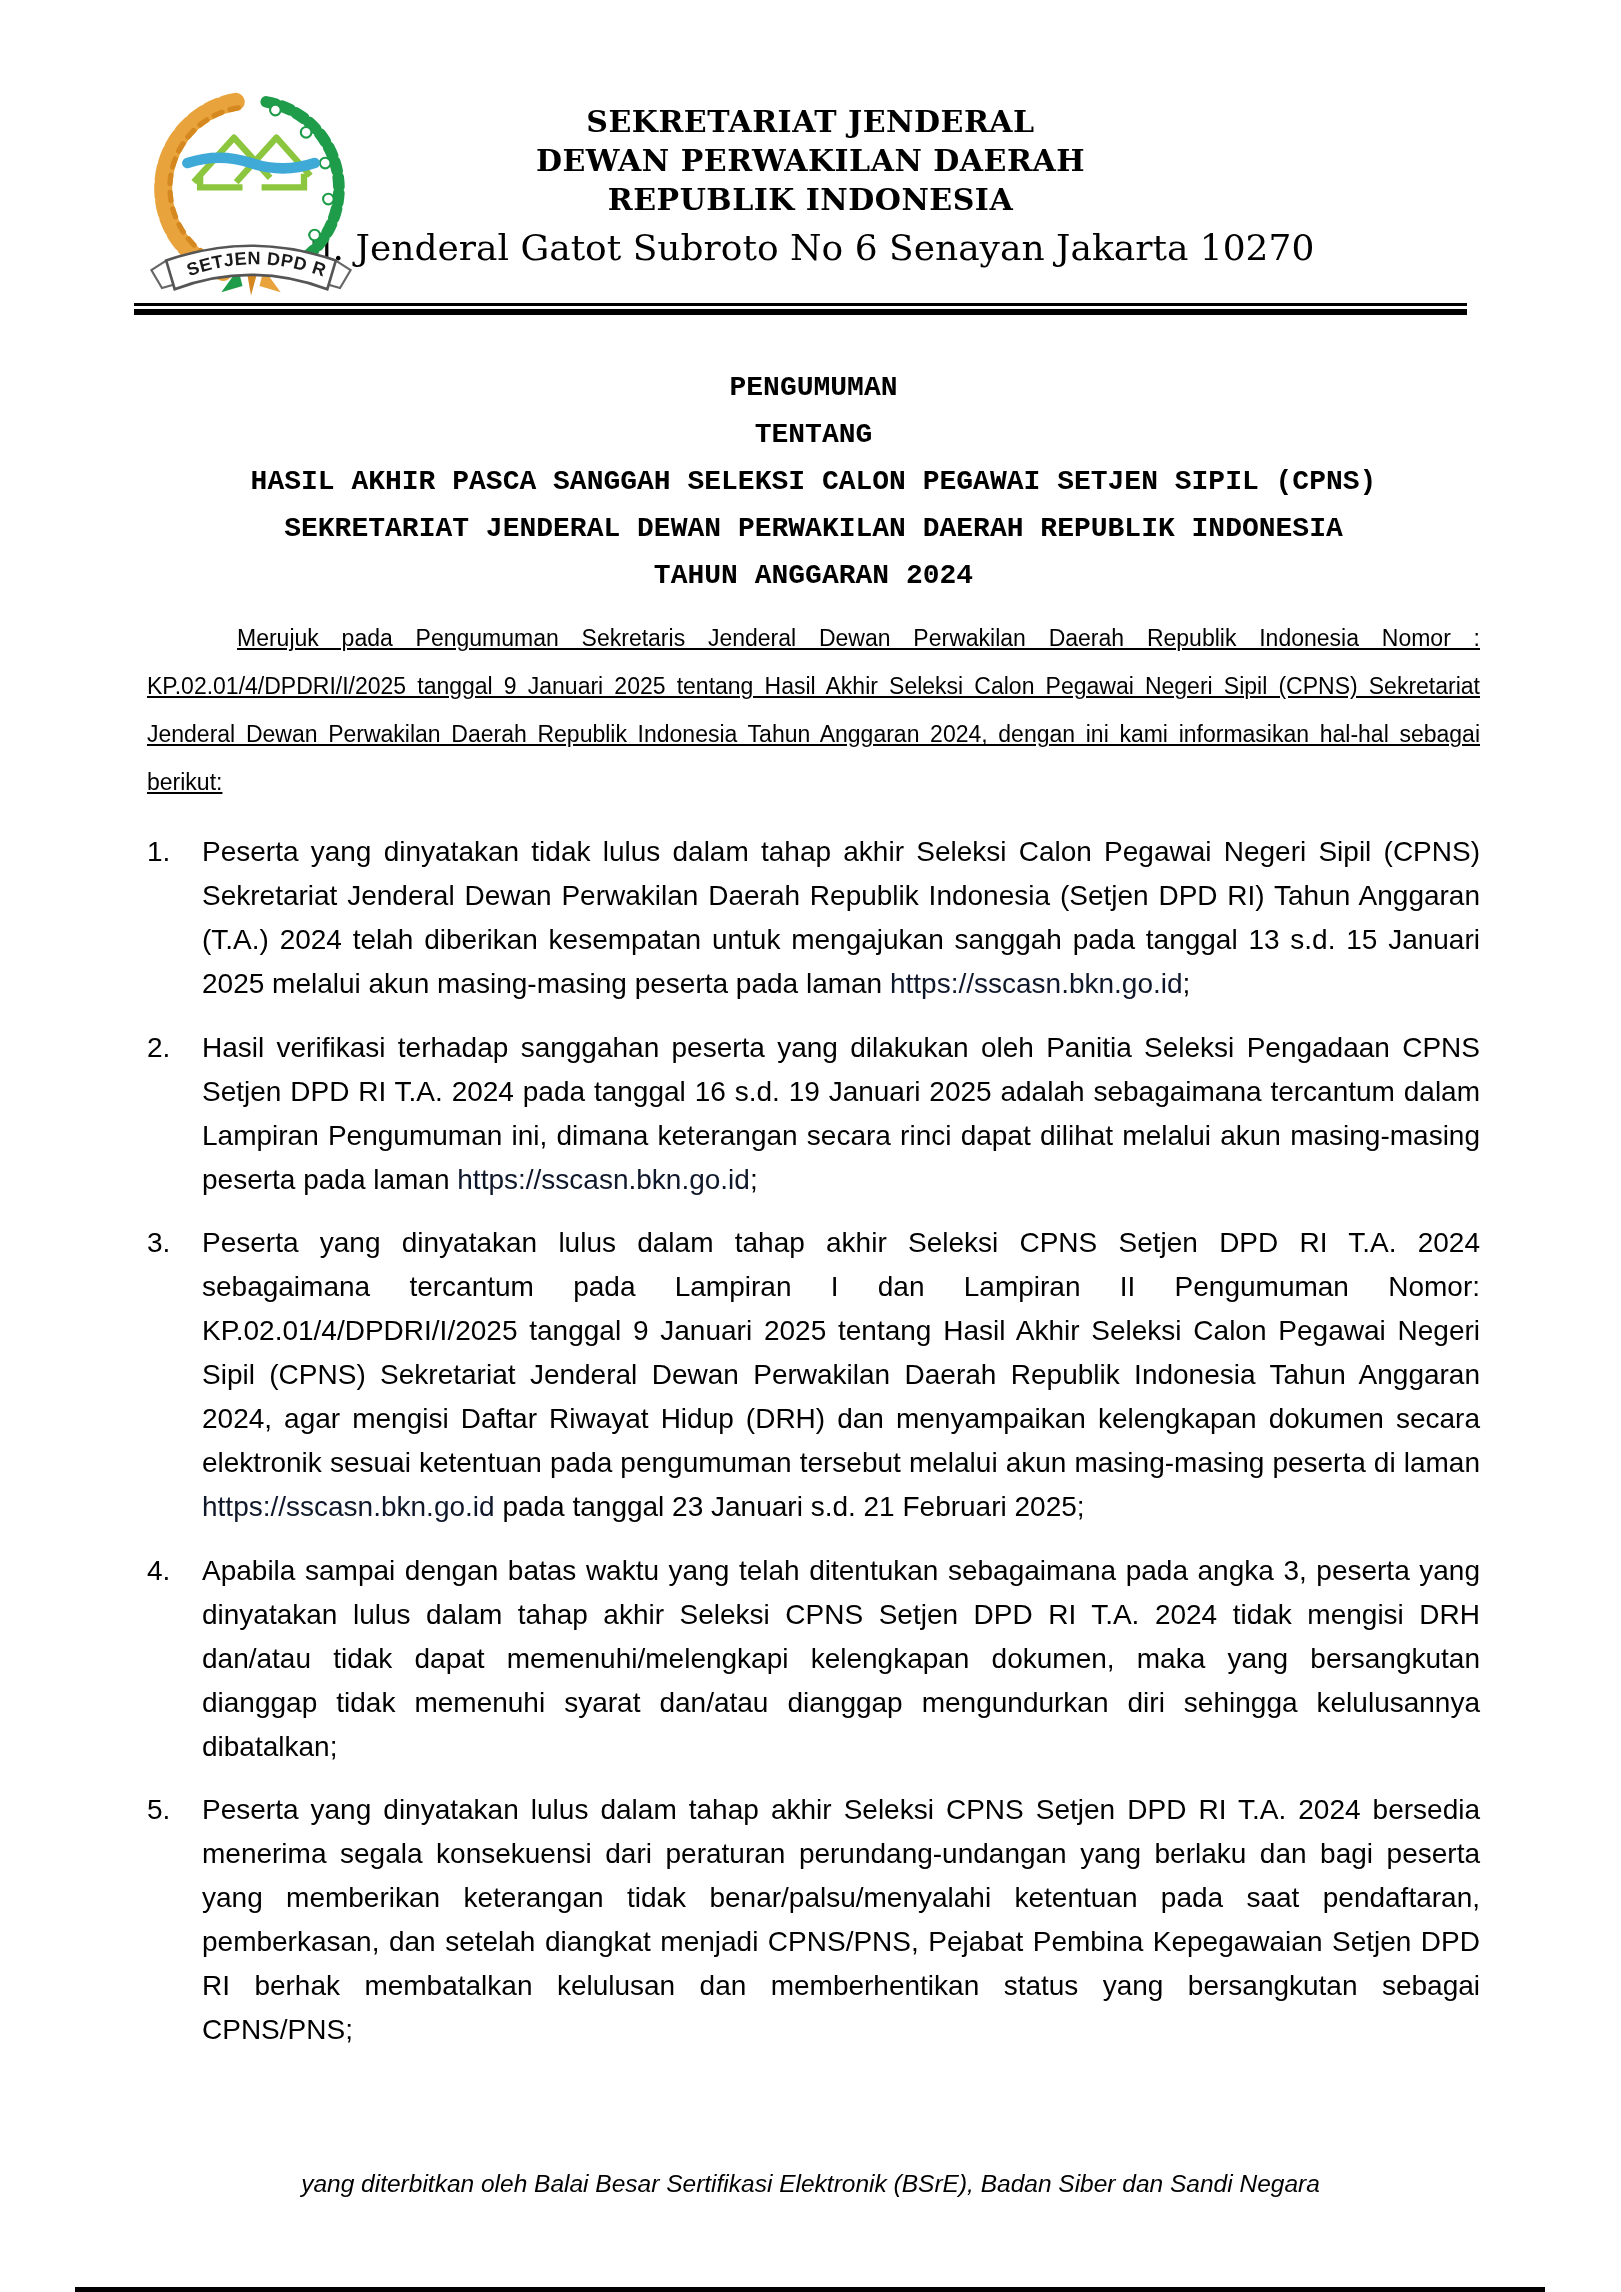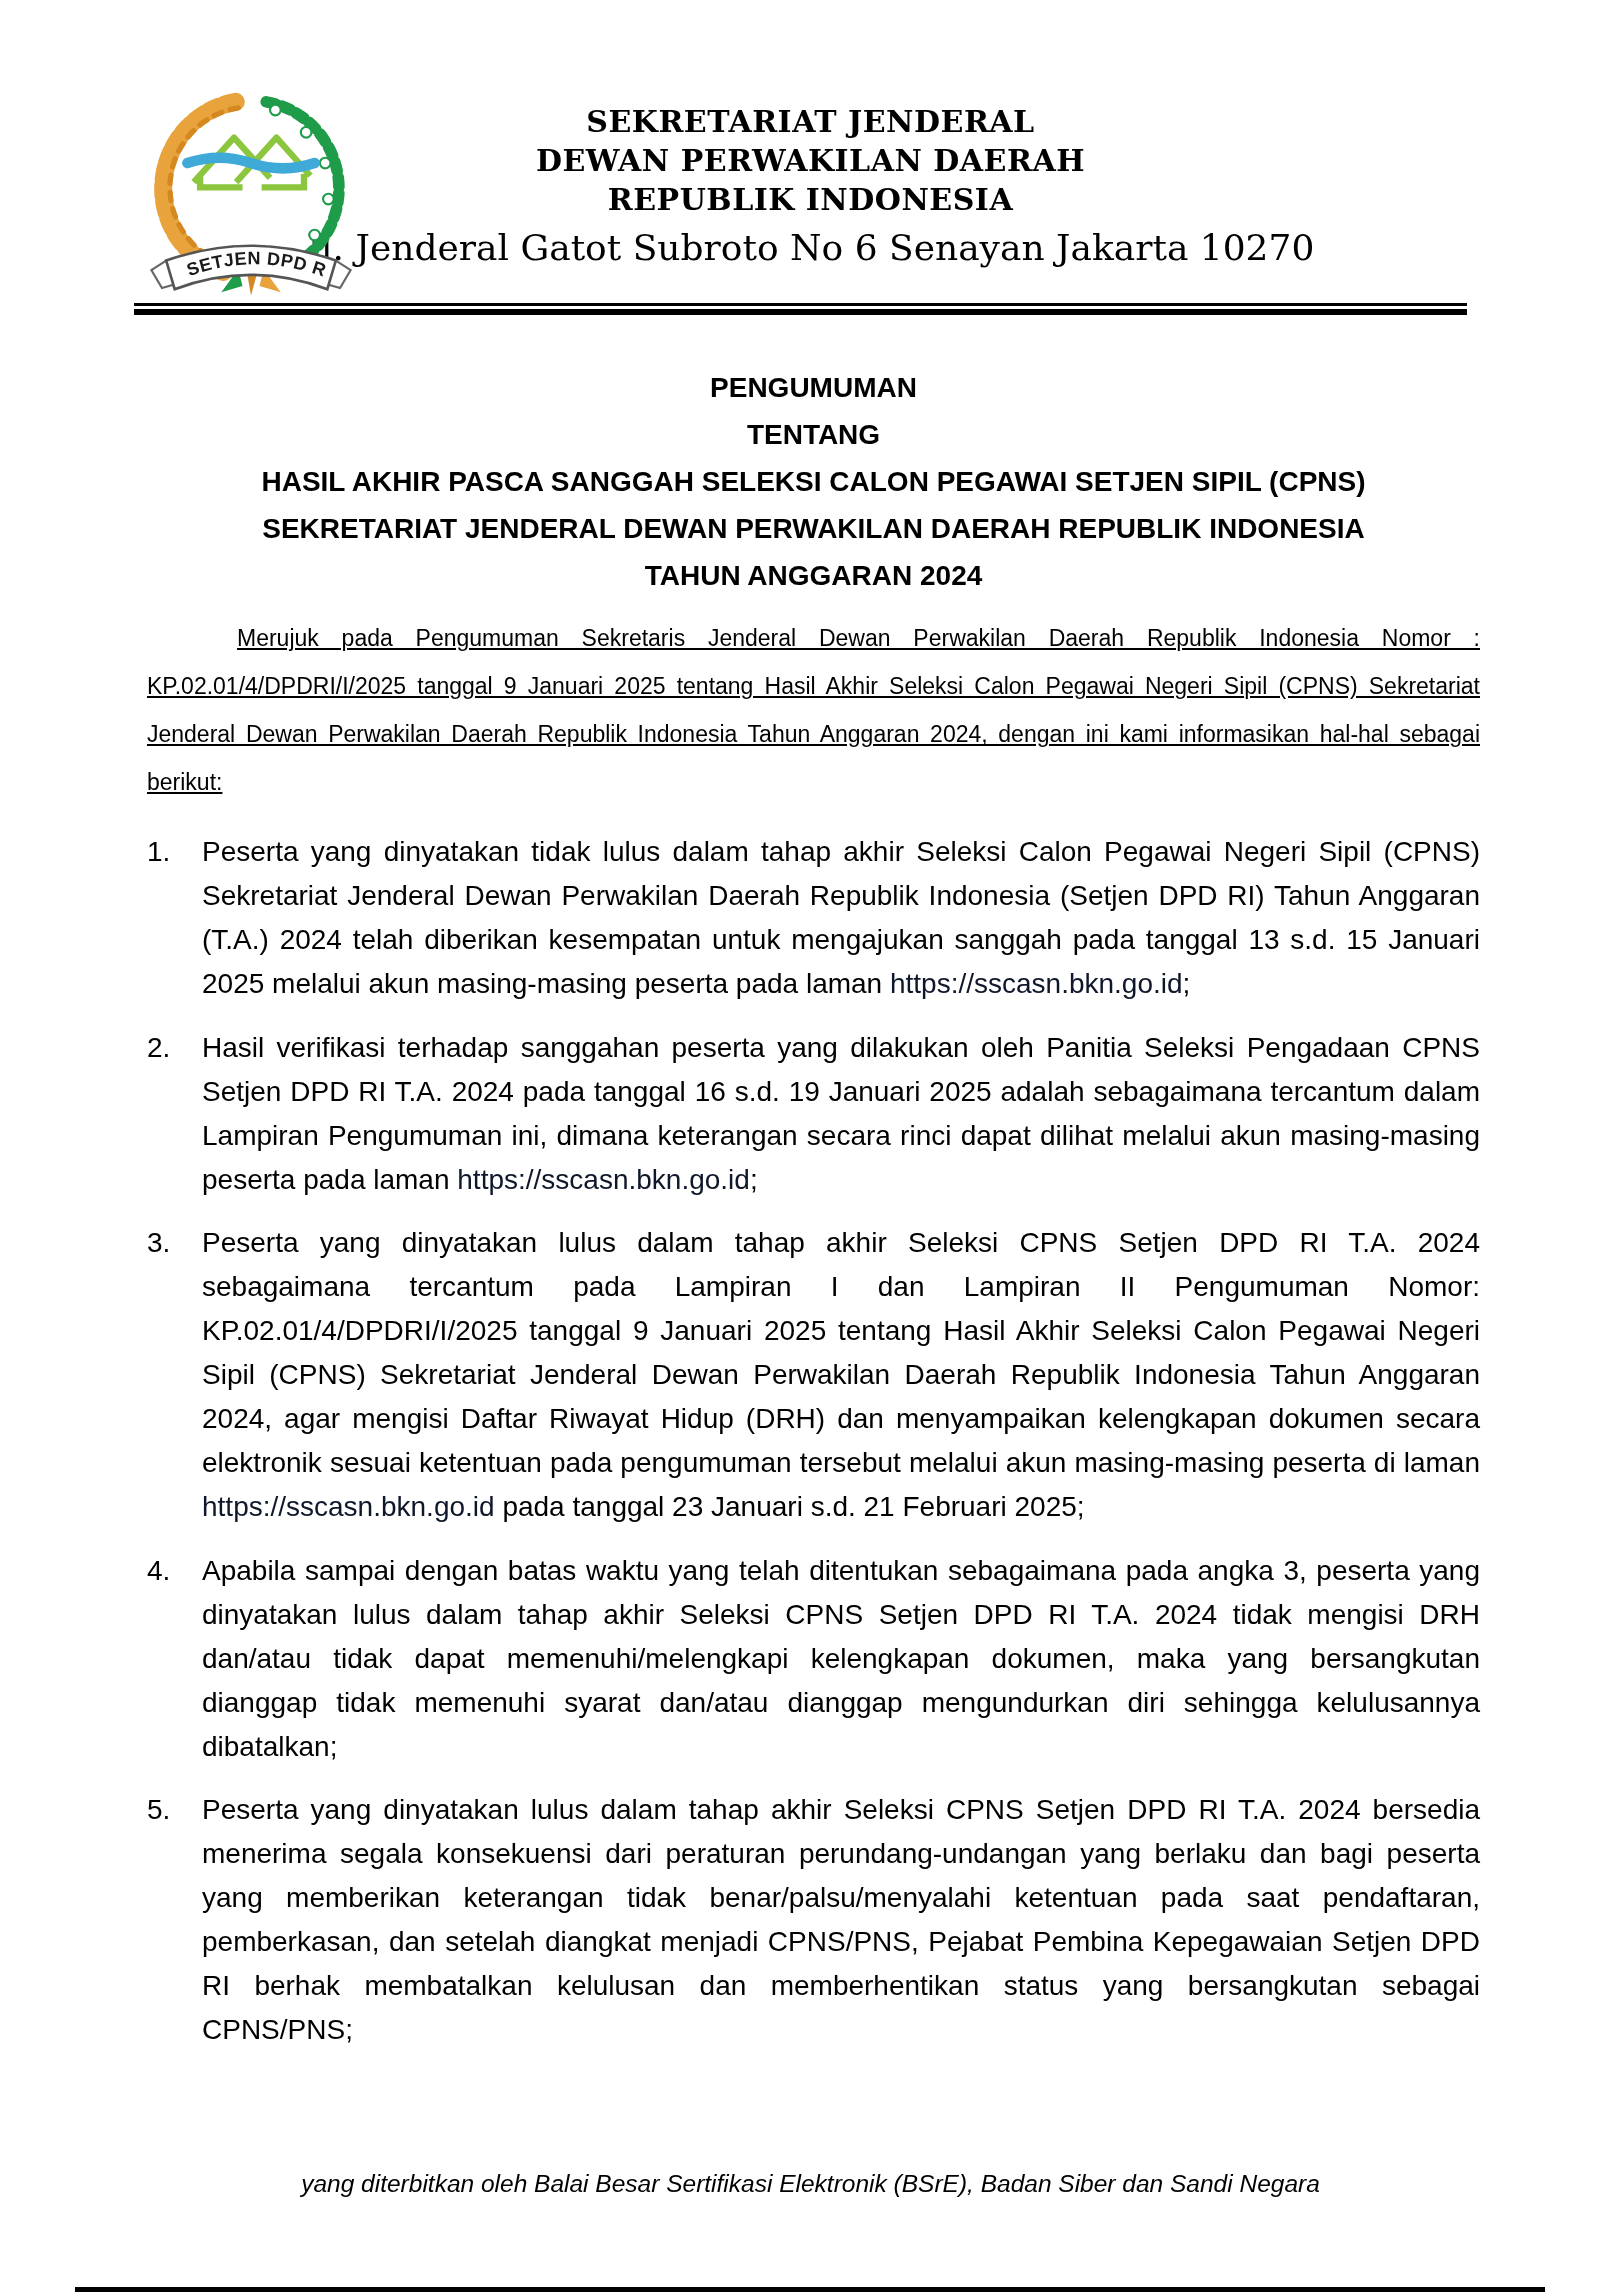--- a/index.html
+++ b/index.html
@@ -42,20 +42,21 @@
     border-bottom: 6.9px solid #000;
   }
   
   .main { margin: 0 141px 0 147px; }
   .title-block {
     margin-top: 49px;
     text-align: center;
     font-weight: bold;
     font-size: 28px;
     line-height: 47px;
+    font-family: Liberation Mono, monospace;
   }
   .intro {
     margin: 15.7px 0 0 0;
     text-align: justify;
     font-size: 23px;
     line-height: 48px;
     text-indent: 90px;
     text-decoration: underline;
   }
   .items { margin-top: 23.5px; }

